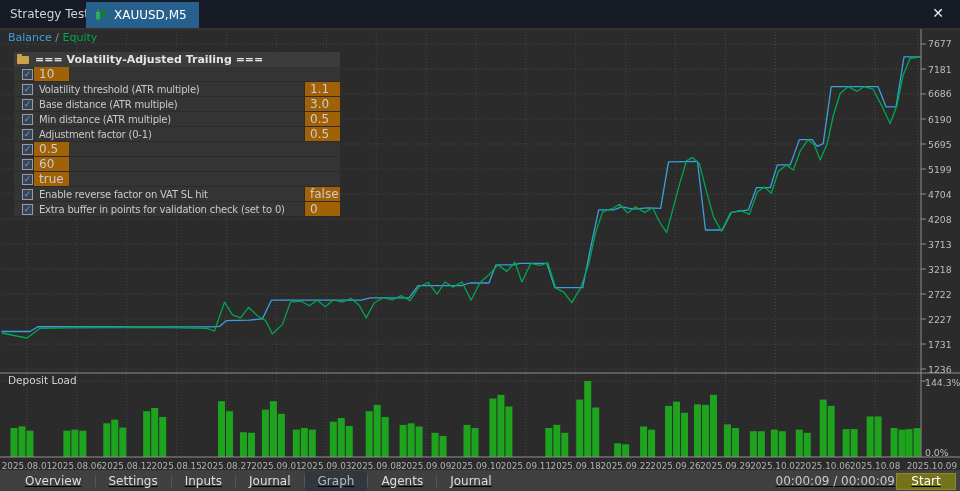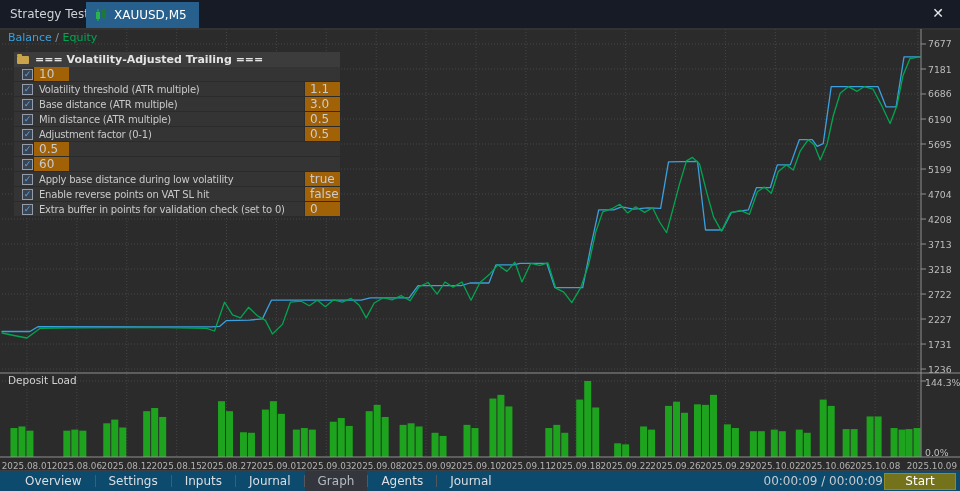--- a/index.html
+++ b/index.html
@@ -40,33 +40,33 @@
   .plabel{
     flex:1;color:#c9c9c9;font-size:10px;letter-spacing:-0.2px;margin-left:6px;
     white-space:nowrap;overflow:hidden;
   }
   .pvalue{
     flex:0 0 30px;height:14px;background:#a16207;color:#cbcbcb;font-size:12px;
     line-height:14px;padding-left:5px;border-left:1px solid #2b2b2b;
   }
   
   .footer{
-    position:absolute;left:0;top:470px;width:960px;height:21px;background:#0c4a6e;
-    border-top:1px solid #3c3e42;display:flex;align-items:center;box-sizing:border-box;
+    position:absolute;left:0;top:470px;width:960px;height:21px;background:#404040;
+    border-top:1px solid #3c3e42;display:flex;align-items:center;box-sizing:border-box;text-decoration:underline;
   }
   #tabs{display:flex;align-items:center;height:100%;padding-left:12px;}
   .tab{
     height:100%;display:flex;align-items:center;padding:0 13px;
     color:#dcdee1;font-size:12px;cursor:default;white-space:nowrap;
   }
   .tab.active{background:#33373d;color:#b4bac1;}
   .tabsep{width:1px;height:12px;background:#54575c;}
   .timer{margin-left:auto;color:#c7c9cc;font-size:12px;padding-right:1px;}
   .start{
-    width:72px;height:17px;margin-right:4px;background:#75721c;border:1px solid #8d8a2a;
+    width:60px;height:17px;margin-right:4px;background:#75721c;border:1px solid #8d8a2a;
     color:#fff;font-size:12px;font-family:inherit;line-height:13px;padding:0;cursor:default;
   }
 </style>
 </head>
 <body>
 
 <div id="window">
 
   <div class="titlebar">
     <span class="title">Strategy Tester</span>
@@ -302,26 +302,25 @@
           <div class="prow">
             <span class="cbx">✓</span>
             <span class="pvalue">0.5</span>
           </div>
           <div class="prow">
             <span class="cbx">✓</span>
             <span class="pvalue">60</span>
           </div>
           <div class="prow">
             <span class="cbx">✓</span>
-            <span class="plabel">Apply base distance during low volatility</span>
             <span class="pvalue">true</span>
           </div>
           <div class="prow">
             <span class="cbx">✓</span>
-            <span class="plabel">Enable reverse points on VAT SL hit</span>
+            <span class="plabel">Enable reverse factor on VAT SL hit</span>
             <span class="pvalue">false</span>
           </div>
           <div class="prow">
             <span class="cbx">✓</span>
             <span class="plabel">Extra buffer in points for validation check (set to 0)</span>
             <span class="pvalue">0</span>
           </div>
         </div>
     </div>
   </div>

